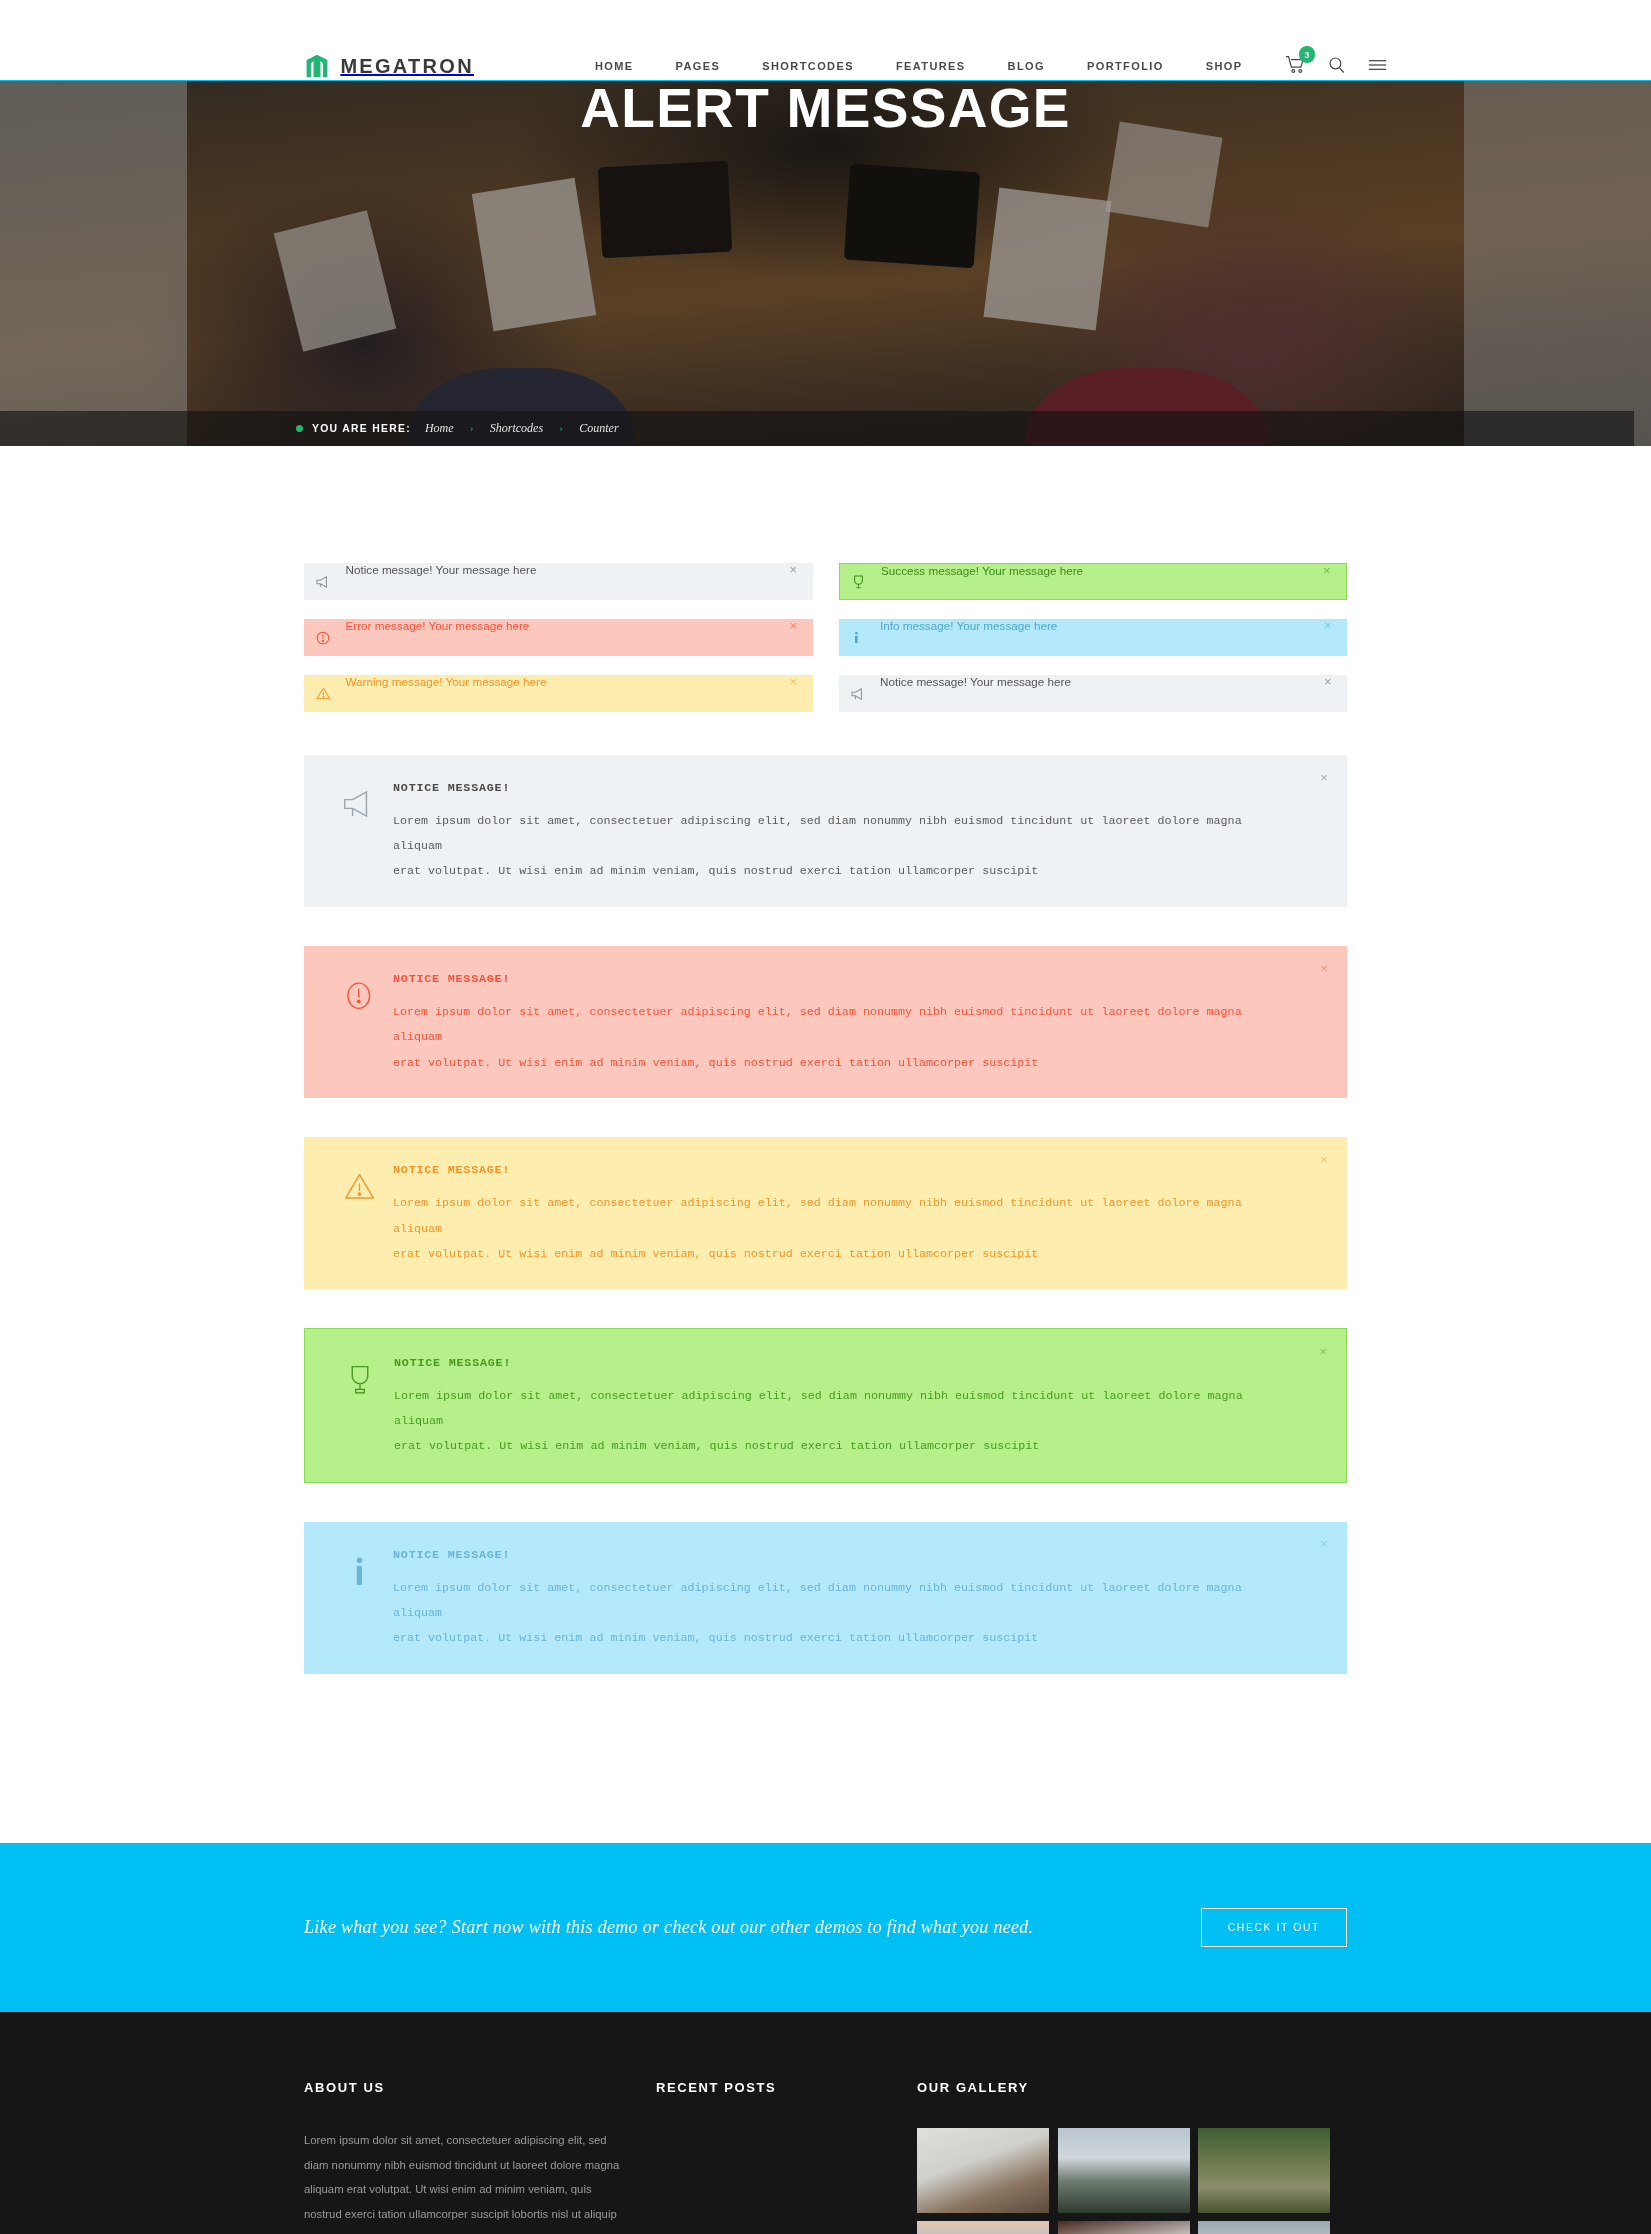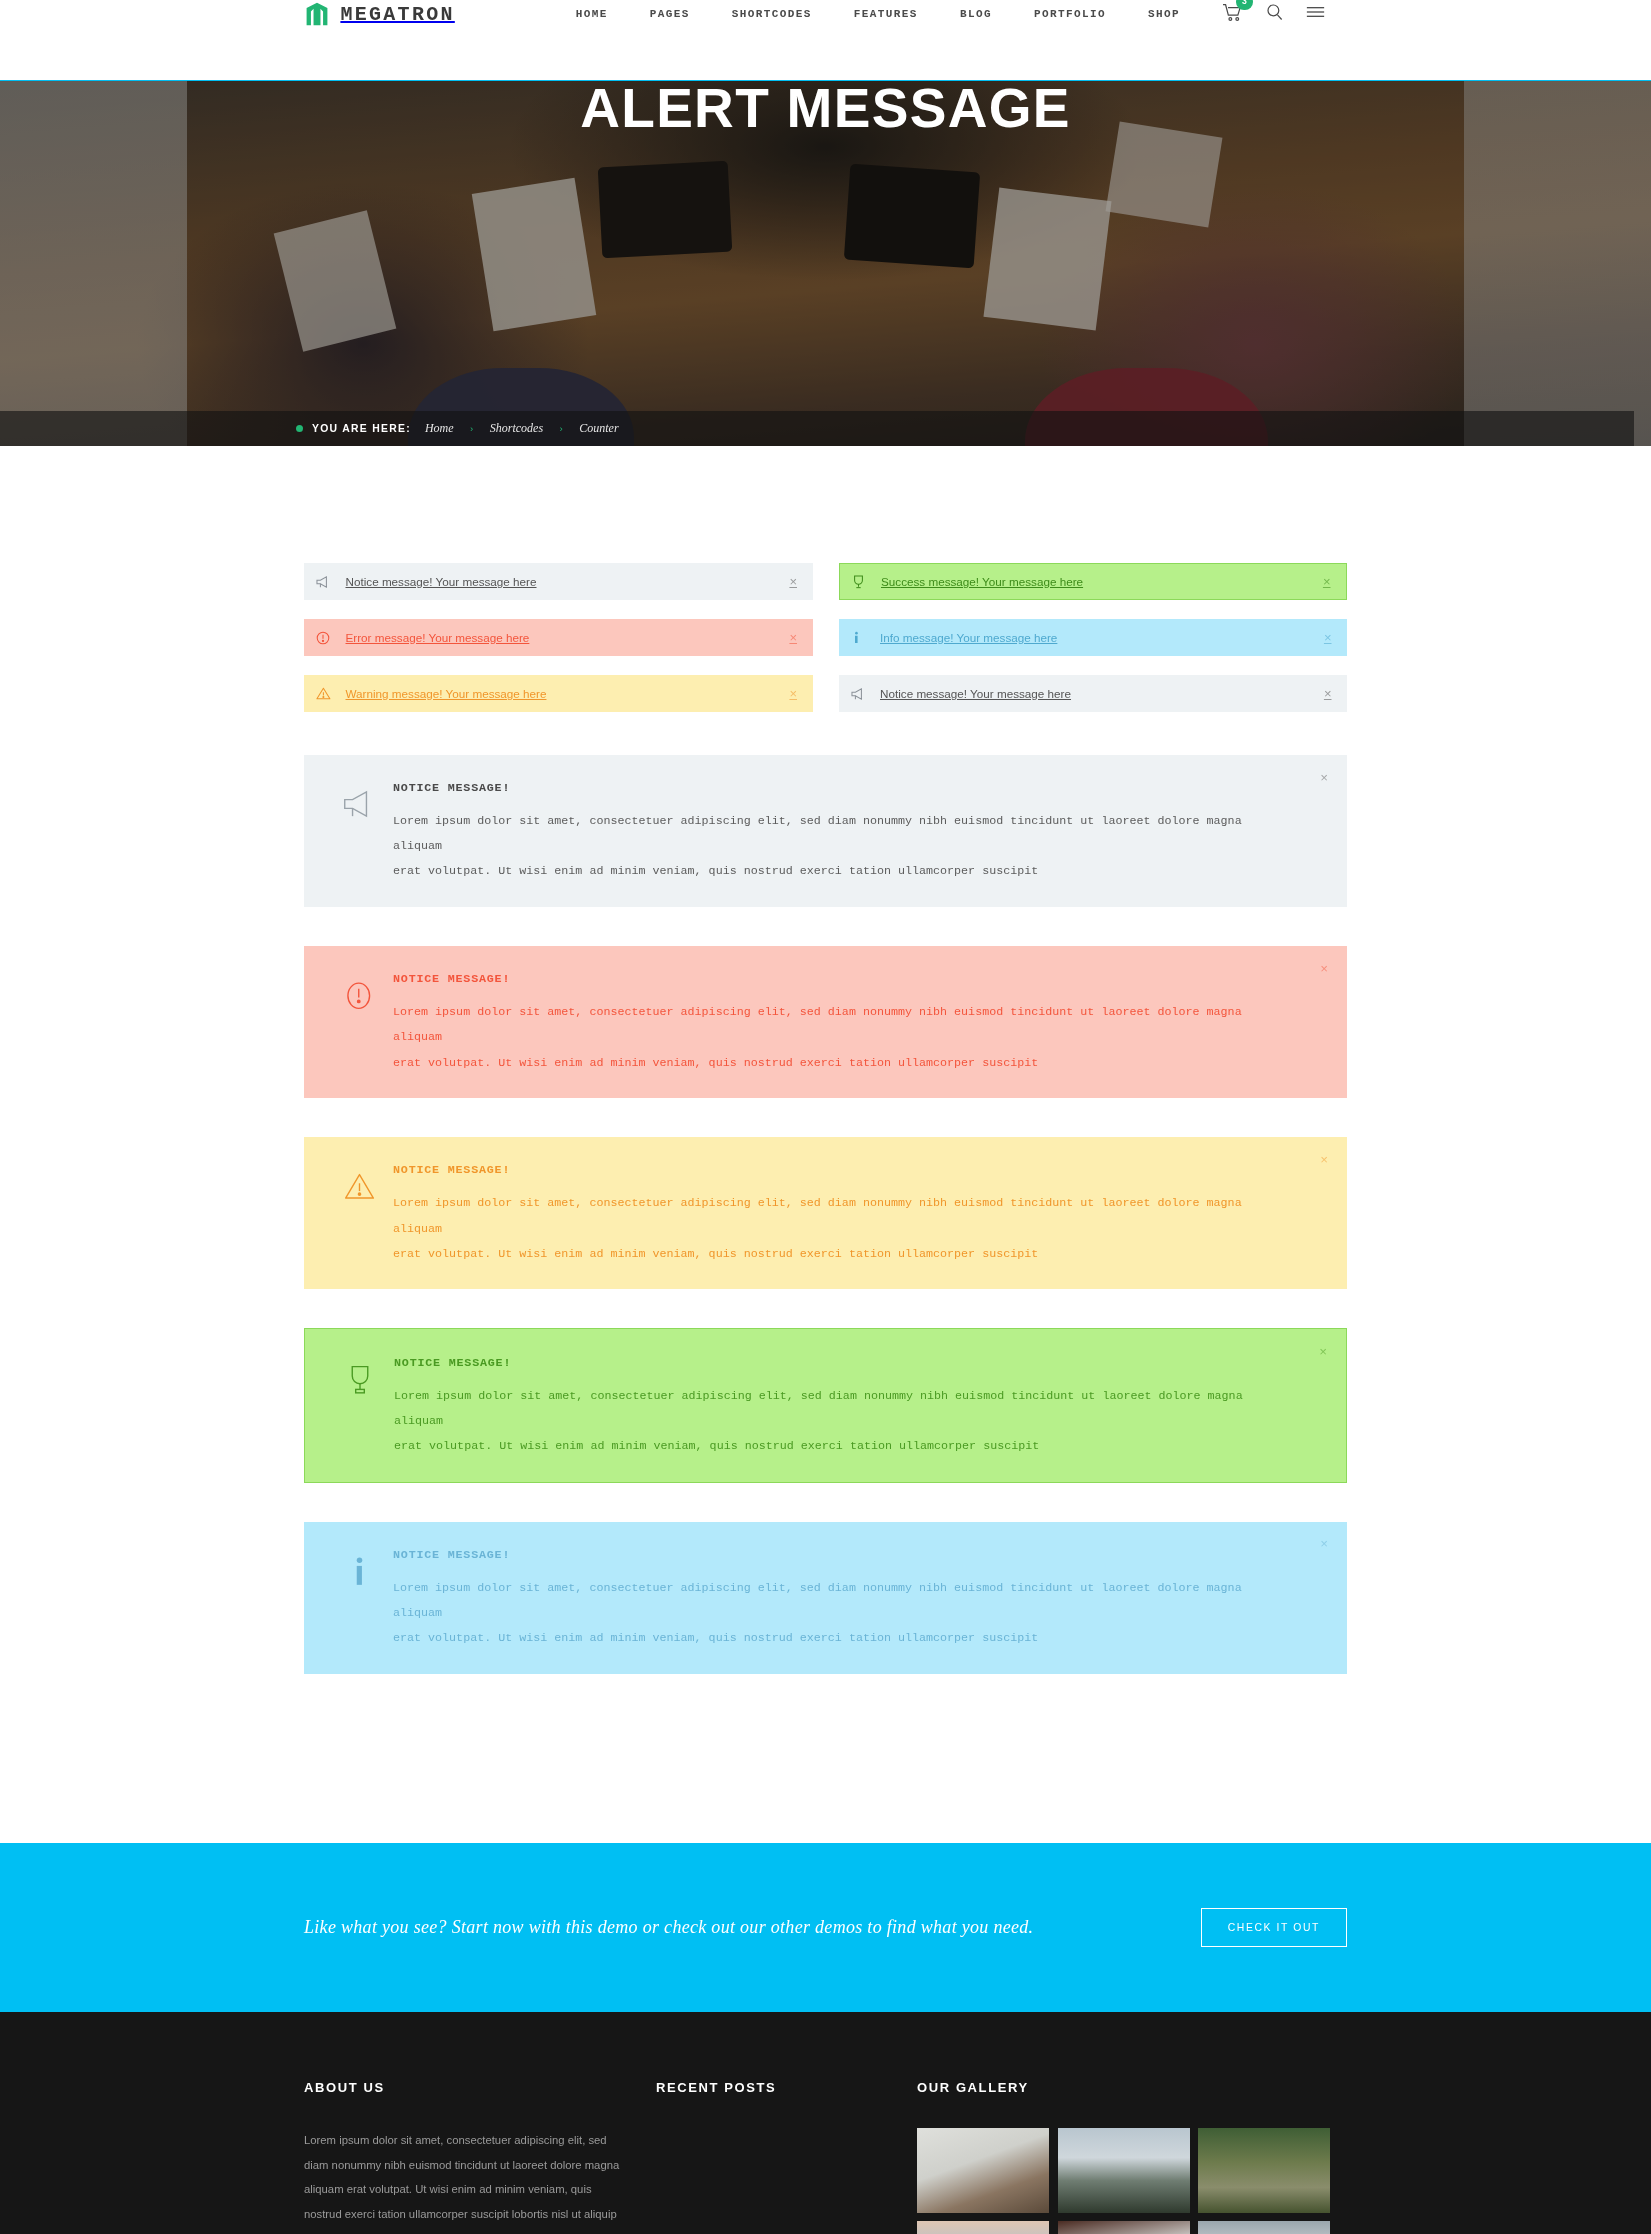--- a/index.html
+++ b/index.html
@@ -7,24 +7,23 @@
   body {
     font-family:"Liberation Sans", sans-serif;
     background:#ffffff;
     color:#333;
     -webkit-font-smoothing:antialiased;
   }
 
   
   .site-header{
     height:81px; background:#fff; width:100%;
-    display:flex; align-items:flex-start;
+    display:flex; align-items:flex-end;
     border-bottom:1.7px solid #00bff3;
     position:relative;
-    font-family:Liberation Mono, monospace;
   }
   .header-inner{
     width:1043px; margin:0 auto; display:flex; align-items:center;
   }
   .brand{ display:flex; align-items:center; gap:10.4px; }
   .brand-mark{ width:26px; height:28px; display:block; }
   .brand-text{
     font-size:20px; letter-spacing:2.3px; color:#3a3a3a; font-weight:600;
   }
   .main-nav{ display:flex; align-items:center; margin-left:100px; gap:0; }
@@ -100,22 +99,22 @@
     font-size:12px; text-decoration:none;
   }
   .bc-sep{ color:#22b573; font-size:9.6px; margin:0 7.8px; }
 
   
   .main-wrap{ width:1043px; margin:0 auto; padding:117px 0 130px; }
   .alert-grid{
     display:grid; grid-template-columns:1fr 1fr; column-gap:26px; row-gap:0;
   }
   .alert-sm{
-    display:flex; align-items:center; height:37px; padding:0 12px;
-    margin-bottom:19px; font-size:11.7px;text-decoration:underline;
+    display:flex; height:37px; padding:0 12px;
+    margin-bottom:19px; font-size:11.7px;
   }
   .alert-sm .ico{ width:29.5px; display:flex; align-items:center; }
   .alert-sm .msg{ flex:1; }
   .alert-sm .x{
     font-size:13px; opacity:.55; cursor:pointer; padding:0 3.5px; line-height:1;
   }
   .a-notice{ background:#eef2f4; color:#555; }
   .a-error { background:#fcc7bd; color:#f3553c; }
   .a-warn  { background:#fdeeb0; color:#f0962b; }
   .a-success{ background:#b6f08a; border:0.9px solid #8cd95a; color:#3e8c1a; }

